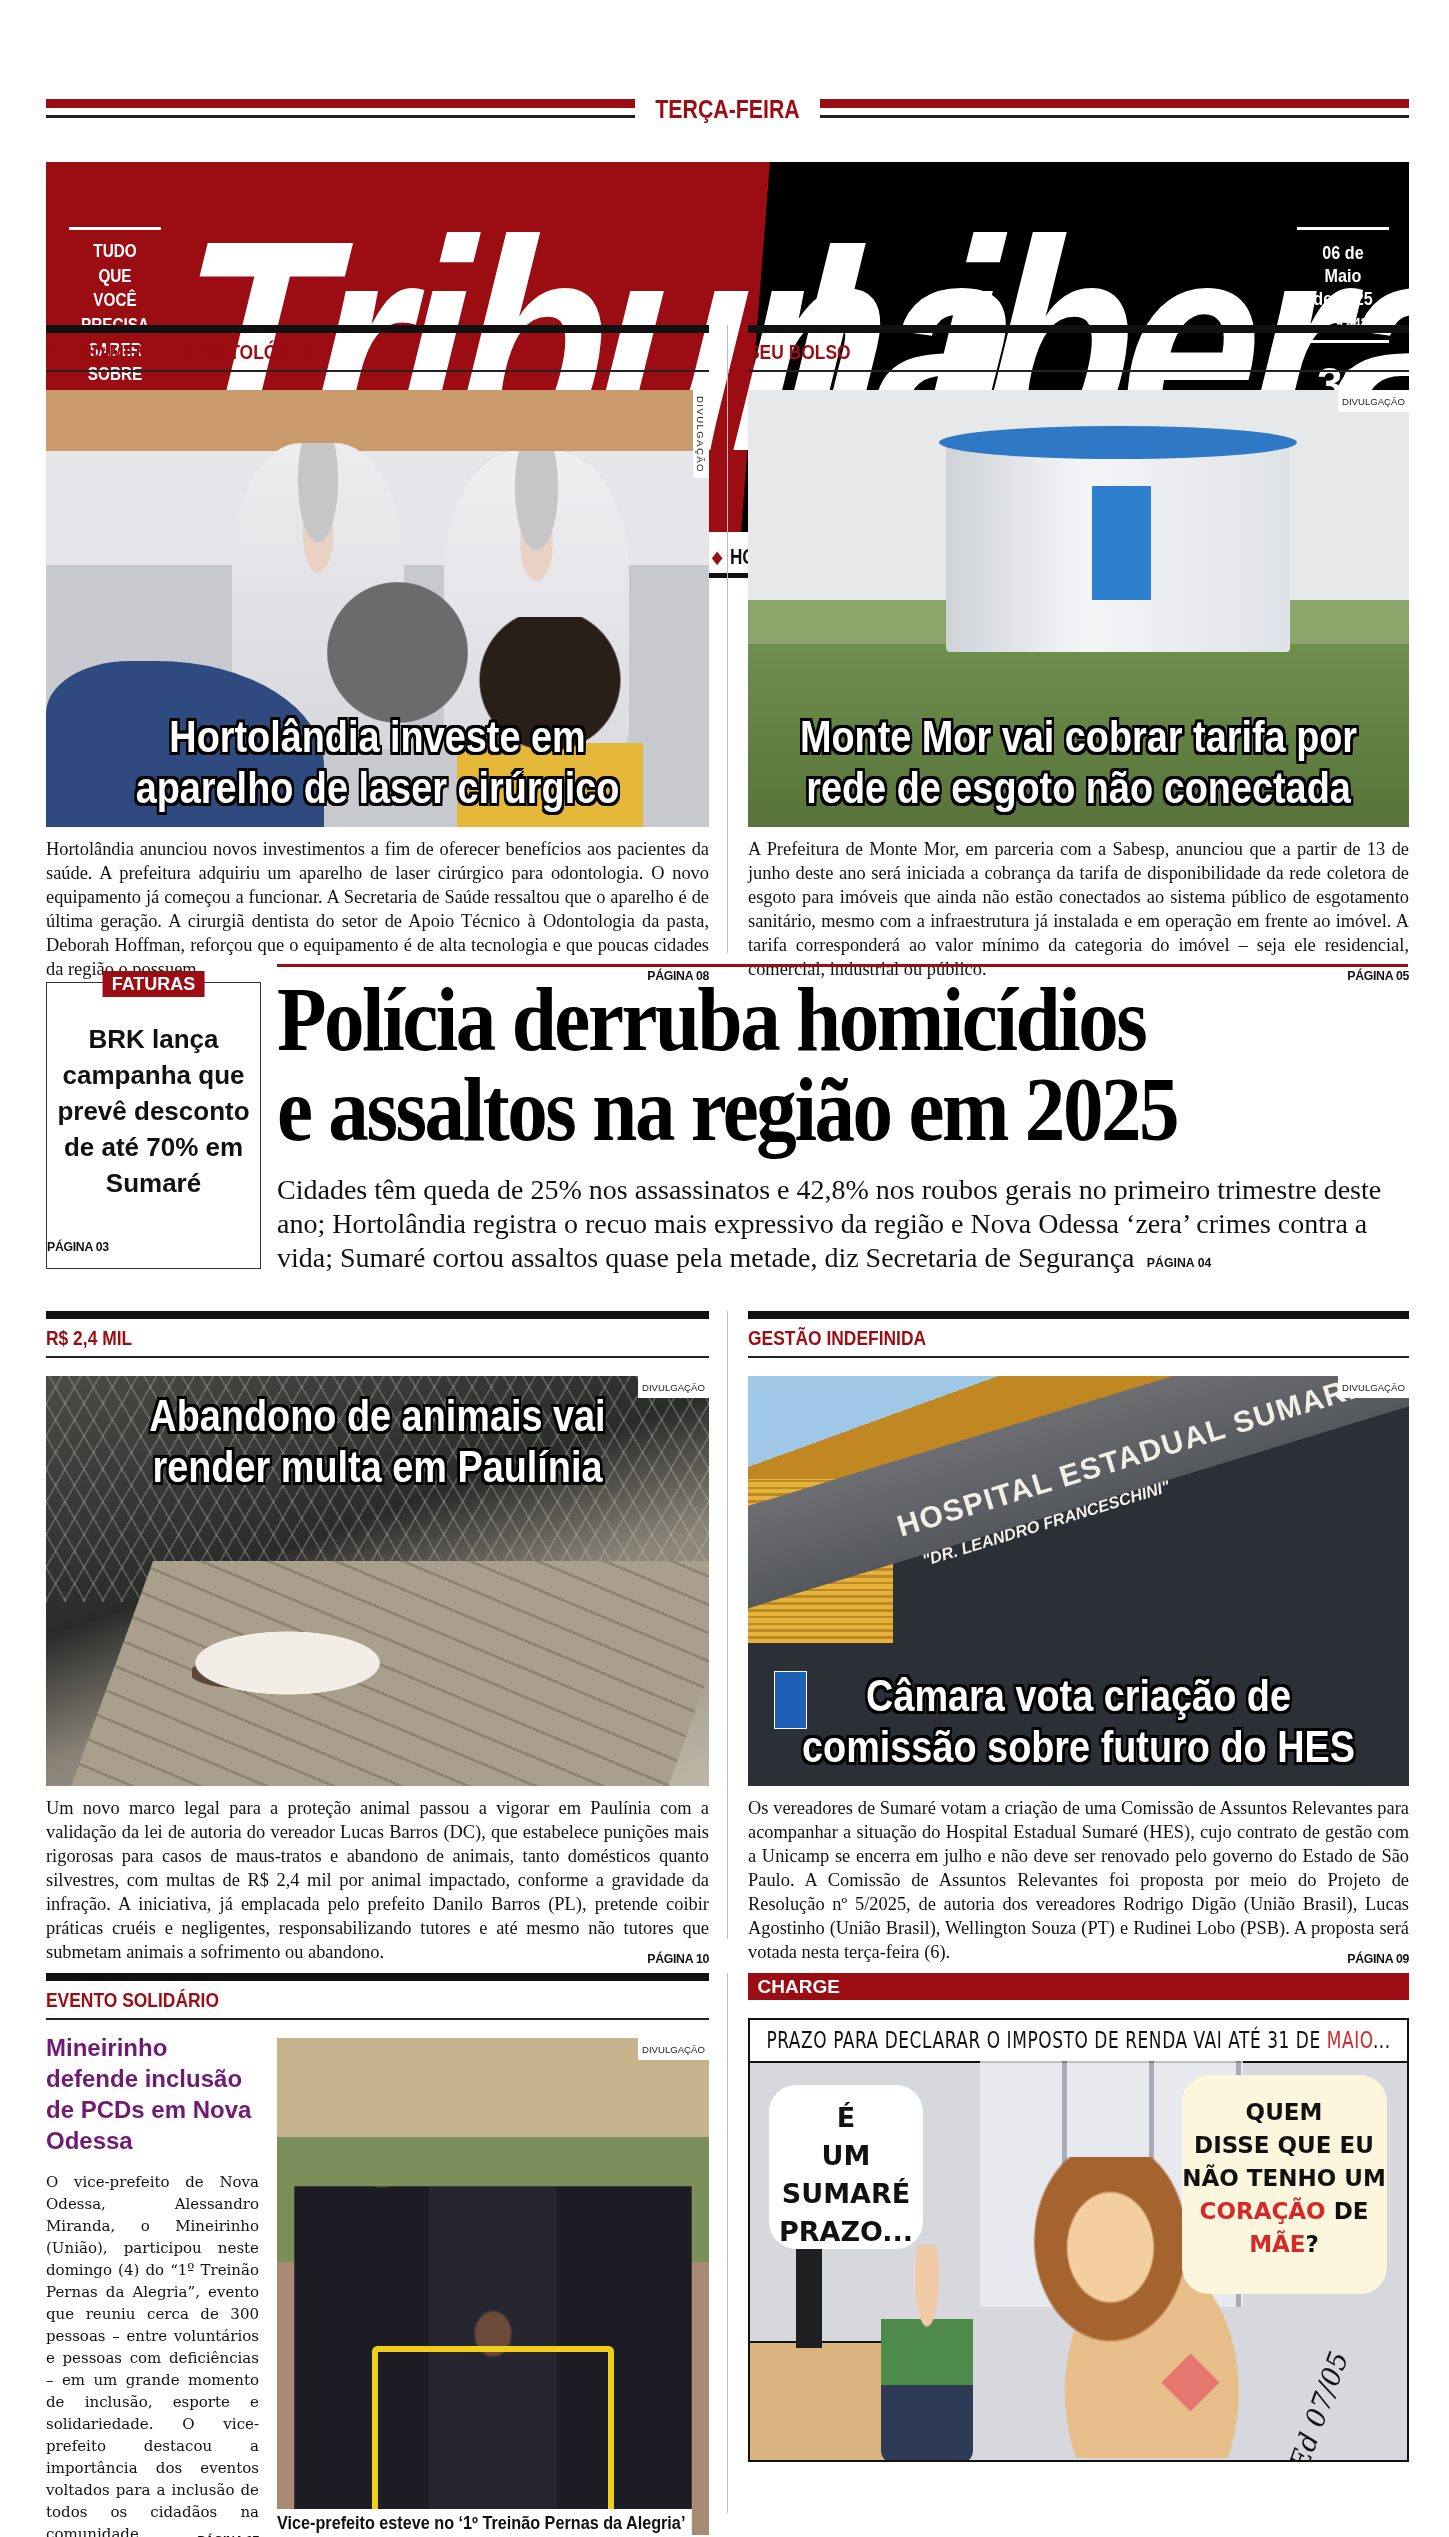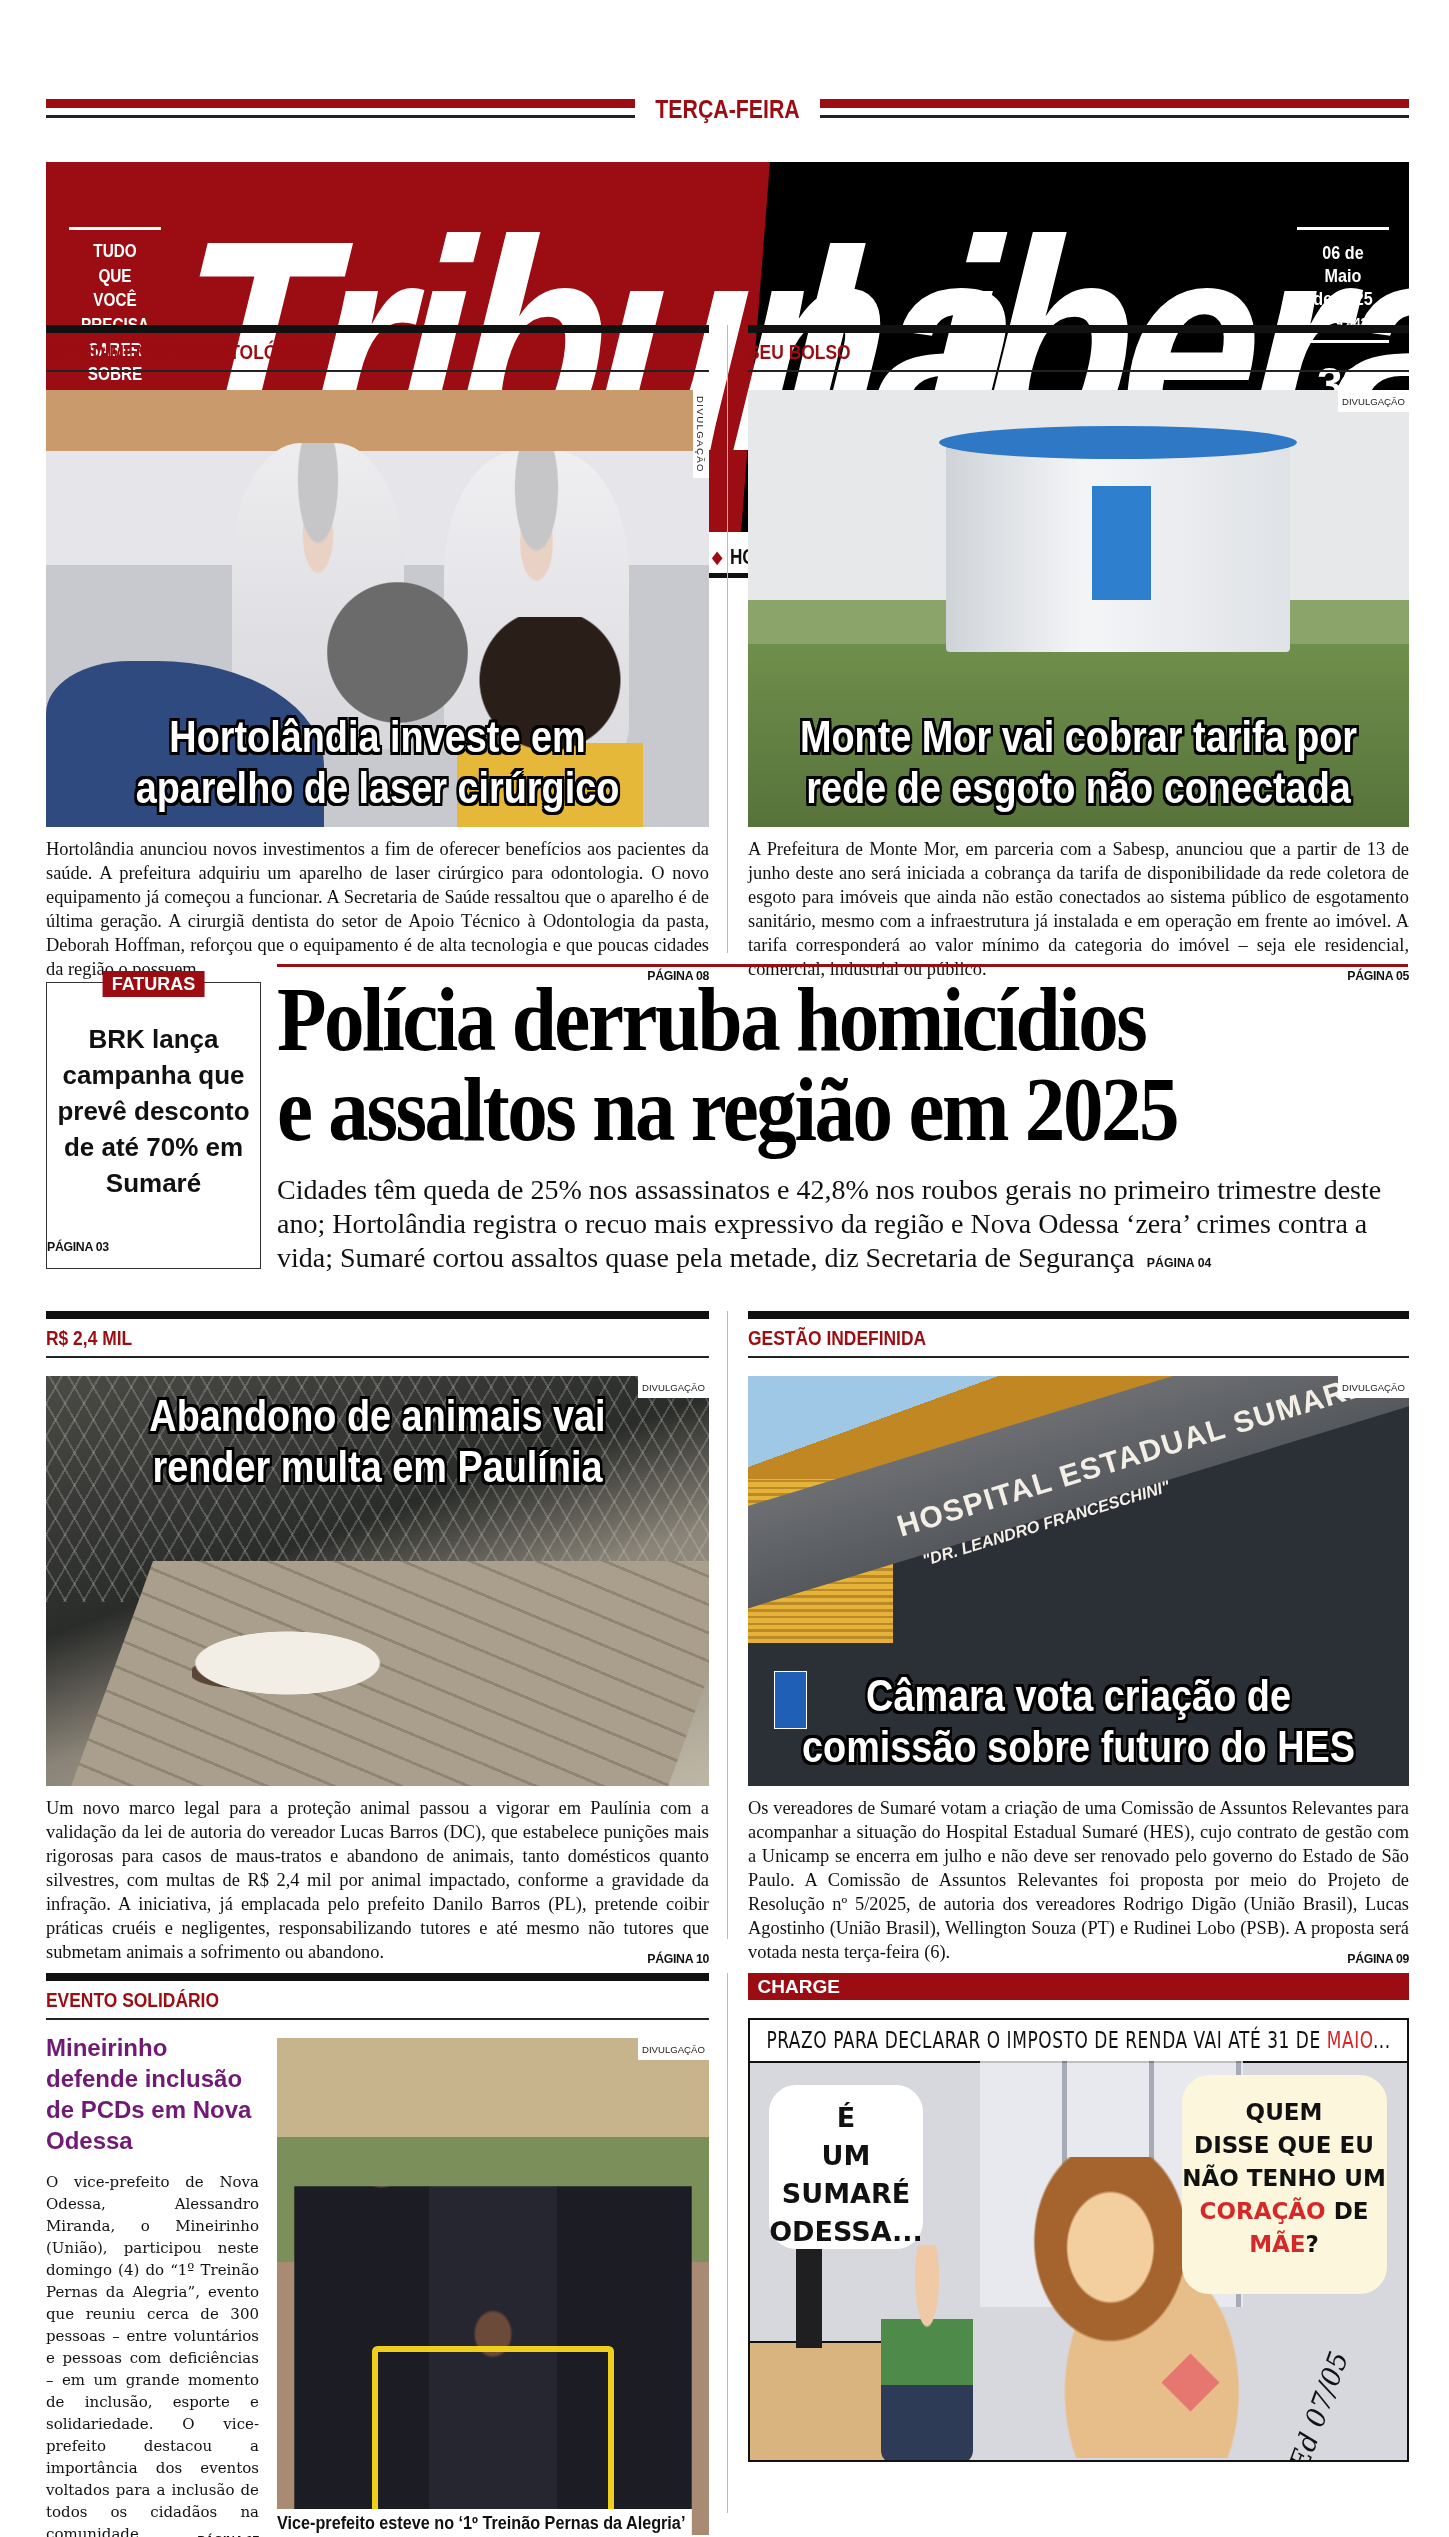--- a/index.html
+++ b/index.html
@@ -320,21 +320,21 @@
     </div>
     <div class="window-grid"></div>
     <div class="desk"></div>
     <div class="monitor"></div>
     <div class="man"></div>
     <div class="lion"></div>
     <div class="heart"></div>
     <div class="bubble bubble-l">
       <div>É</div>
       <div>UM SUMARÉ</div>
-      <div>ODESSA...</div>
+      <div>PRAZO...</div>
     </div>
     <div class="bubble bubble-r">
       <div>QUEM</div>
       <div>DISSE QUE EU</div>
       <div>NÃO TENHO UM</div>
       <div><span class="hl">CORAÇÃO</span><span> DE</span></div>
       <div><span class="hl">MÃE</span><span>?</span></div>
     </div>
     <div class="sig">Ed 07/05</div>
   </div>

